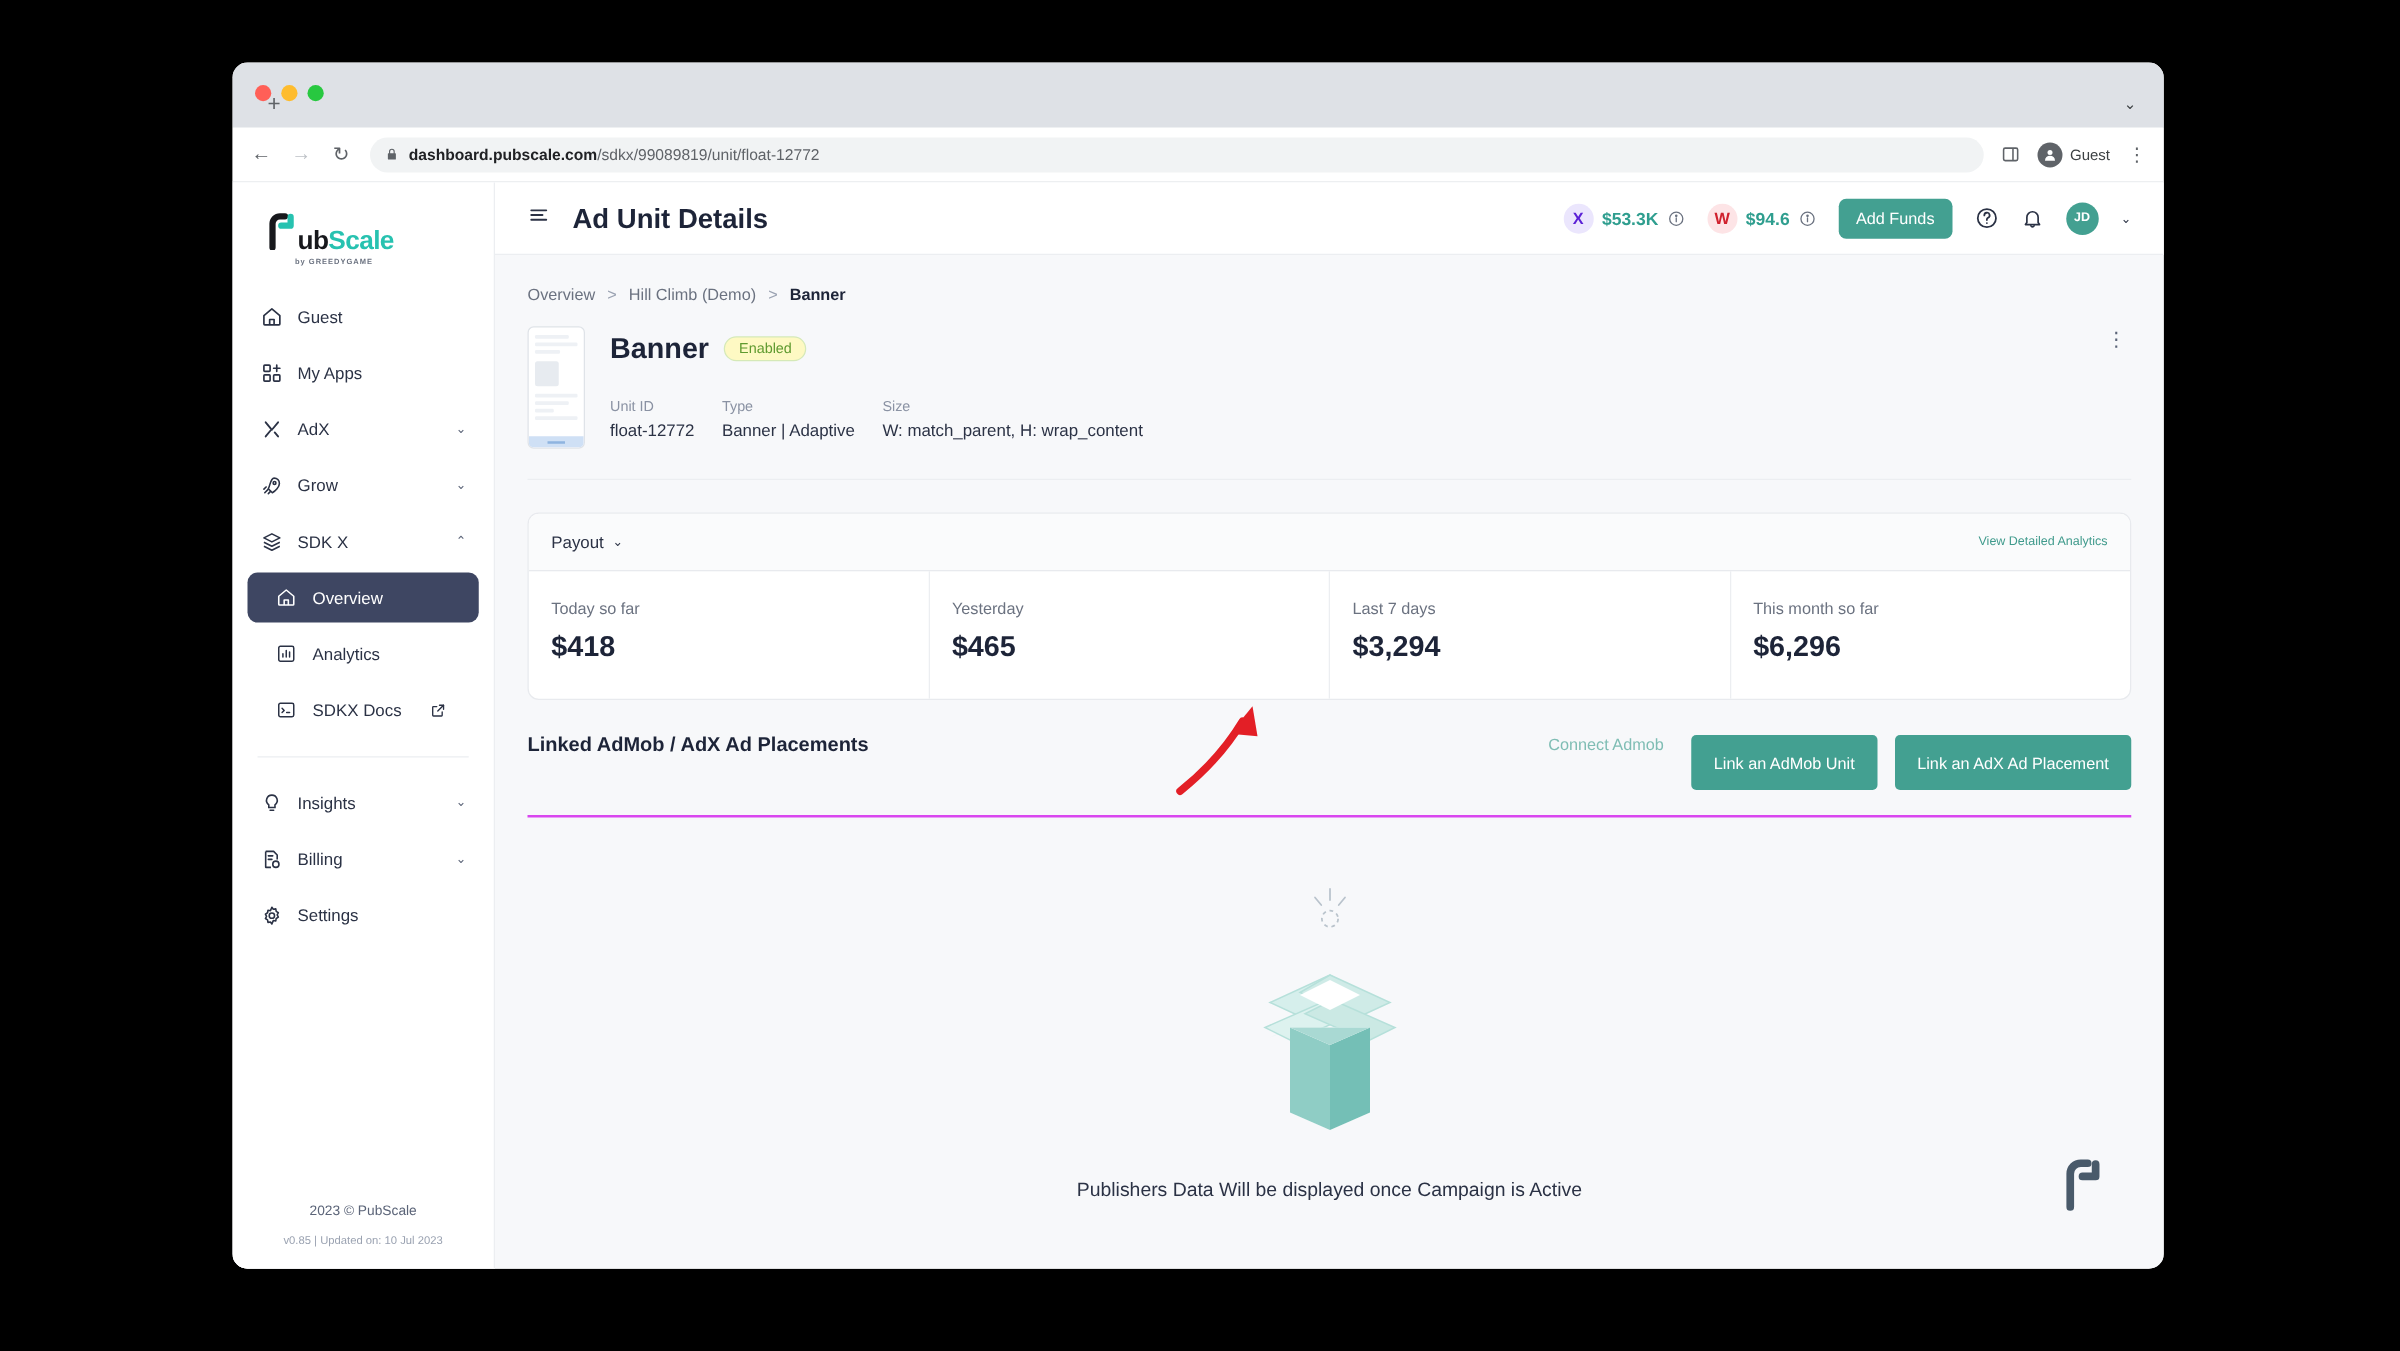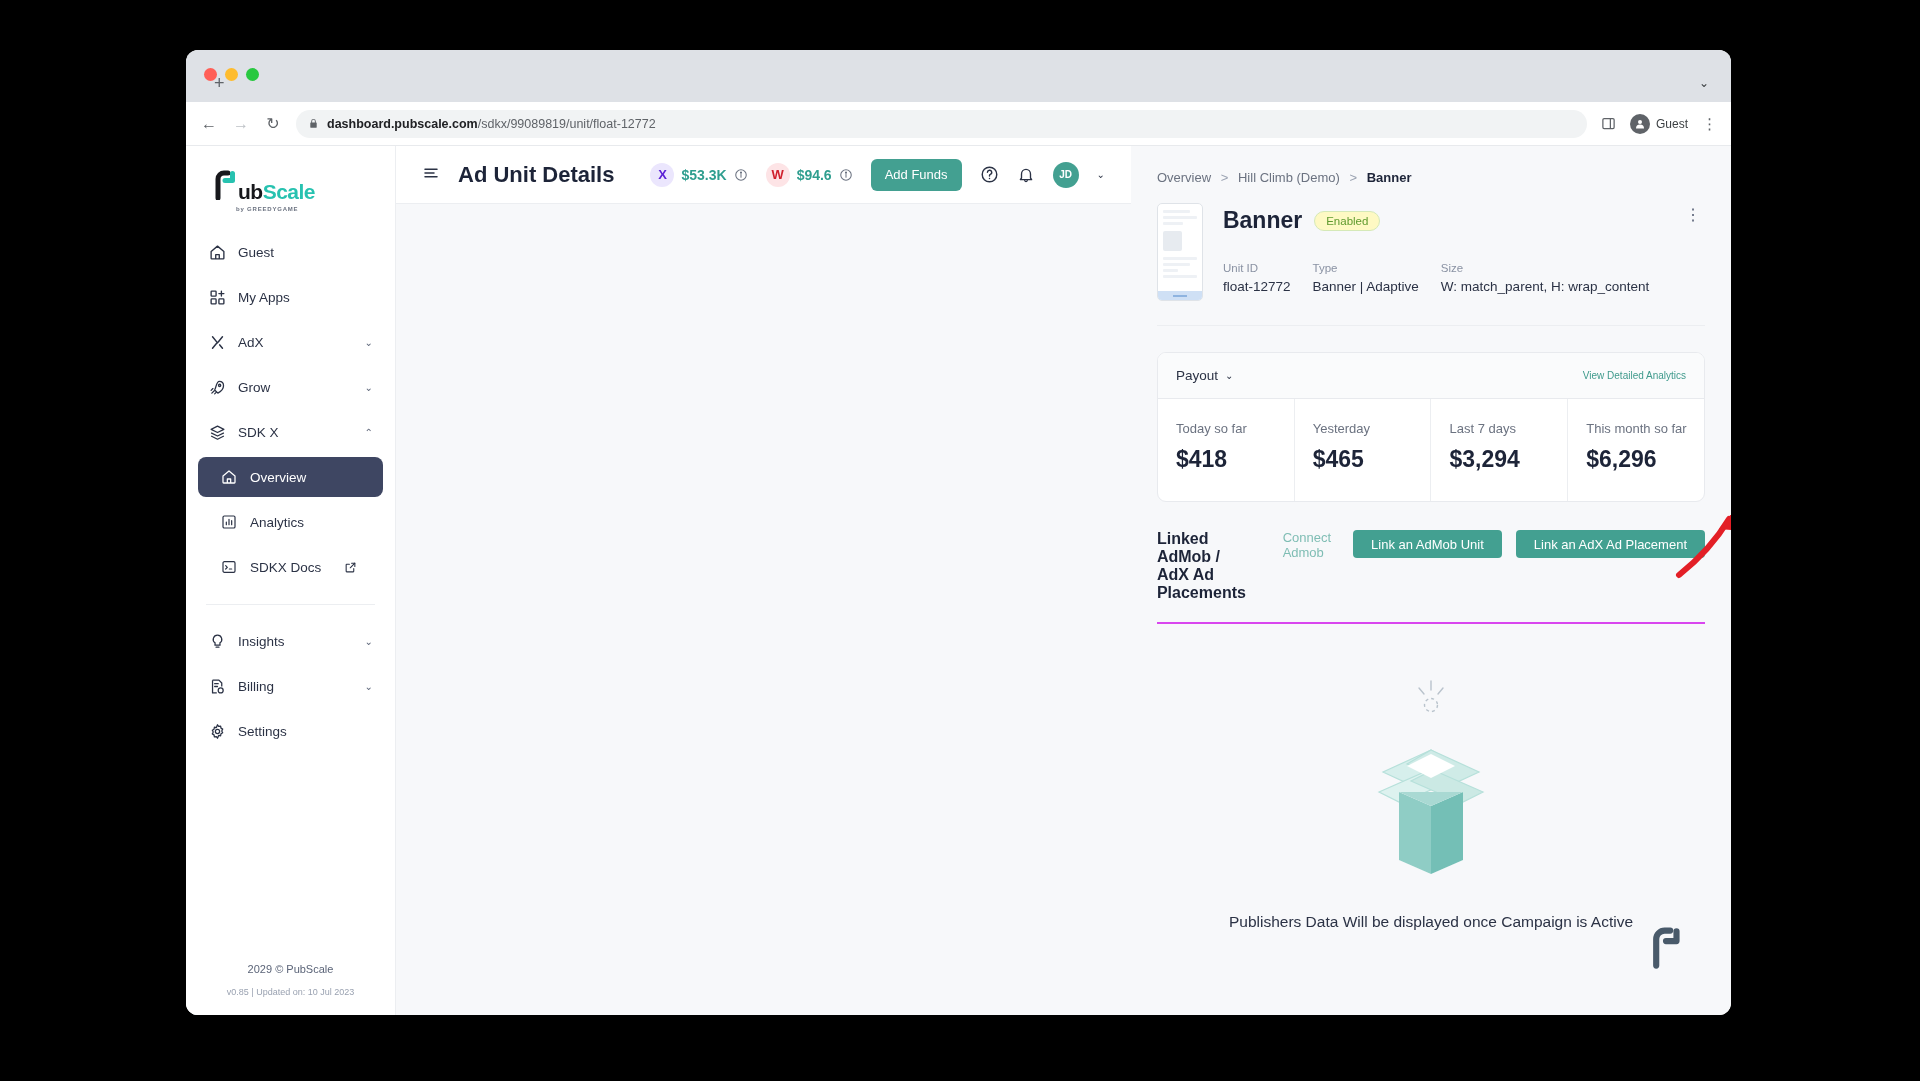--- a/index.html
+++ b/index.html
@@ -131,21 +131,21 @@
   .nav-item.sub { padding-left: 22px; }
   .nav-divider { height: 1px; background: #eceef1; margin: 12px 20px 16px; }
   #sidebar-spacer { flex: 1; }
   #sidebar-footer {
     text-align: center; padding-bottom: 18px;
   }
   #footer-copy { font-size: 11px; color: #5b6478; margin-bottom: 12px; }
   #footer-version { font-size: 9px; color: #9aa2b1; }
 
   
-  #main { flex: 1; display: flex; flex-direction: row; min-width: 0; }
+  #main { flex: 1; display: flex; flex-direction: column; min-width: 0; }
   #topbar {
     height: 58px; background: #ffffff;
     border-bottom: 1px solid #eceef1;
     display: flex; align-items: center;
     padding: 0 26px; gap: 18px;
   }
   #hamburger { font-size: 16px; color: #2b3245; cursor: pointer; }
   #page-title { font-size: 22px; font-weight: 700; color: #1d2438; }
   #topbar-spacer { flex: 1; }
   .balance-chip { display: flex; align-items: center; gap: 7px; }
@@ -250,21 +250,21 @@
   
   #linked-section { margin-top: 28px; }
   #linked-row { display: flex; gap: 14px;
     padding-bottom: 20px; border-bottom: 2px solid #d946ef; }
   #linked-title { font-size: 16px; font-weight: 700; color: #1d2438; }
   #linked-spacer { flex: 1; }
   #connect-admob-link { font-size: 13px; color: #7fbdb4; cursor: pointer;
     margin-right: 8px; }
   .teal-button {
     background: #43a091; color: #ffffff; border: none;
-    border-radius: 4px; height: 28px; padding: 0 18px;
+    border-radius: 4px; height: 44px; padding: 0 18px;
     font-size: 13px; font-family: inherit; cursor: pointer;
     white-space: nowrap;
   }
 
   
   #empty-state { text-align: center; padding-top: 48px; }
   #empty-box { display: inline-block; }
   #empty-text { font-size: 15.5px; color: #2b3245; margin-top: 22px; }
 
   
@@ -475,21 +475,21 @@
               <circle cx="12" cy="12" r="3"></circle>
             </svg>
           </span>
           <span class="lbl">Settings</span>
         </div>
       </div>
 
       <div id="sidebar-spacer"></div>
 
       <div id="sidebar-footer">
-        <div id="footer-copy">2029 © PubScale</div>
+        <div id="footer-copy">2023 © PubScale</div>
         <div id="footer-version">v0.85 | Updated on: 10 Jul 2023</div>
       </div>
     </aside>
 
     <section id="main">
 
       <header id="topbar">
         <span id="hamburger">
           <svg width="18" height="18" viewBox="0 0 24 24" fill="none" stroke="#2b3245" stroke-width="2" stroke-linecap="round">
             <path d="M4 7h16M4 12h12M4 17h16"></path>

